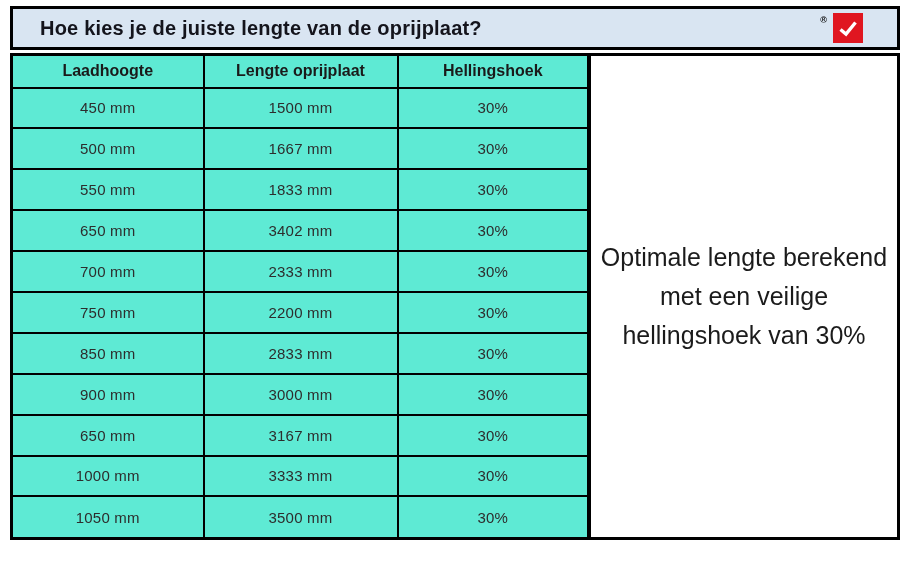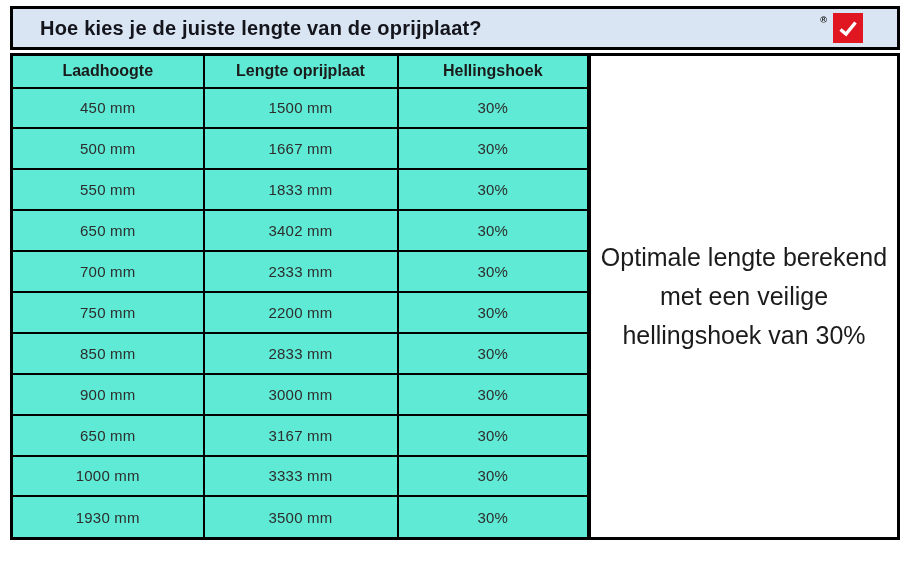--- a/index.html
+++ b/index.html
@@ -186,21 +186,21 @@
           <td>650 mm</td>
           <td>3167 mm</td>
           <td>30%</td>
         </tr>
         <tr>
           <td>1000 mm</td>
           <td>3333 mm</td>
           <td>30%</td>
         </tr>
         <tr>
-          <td>1930 mm</td>
+          <td>1050 mm</td>
           <td>3500 mm</td>
           <td>30%</td>
         </tr>
       </tbody>
     </table>
 
     <div class="note-panel">
       <div class="note-line">Optimale lengte berekend</div>
       <div class="note-line">met een veilige</div>
       <div class="note-line">hellingshoek van 30%</div>

